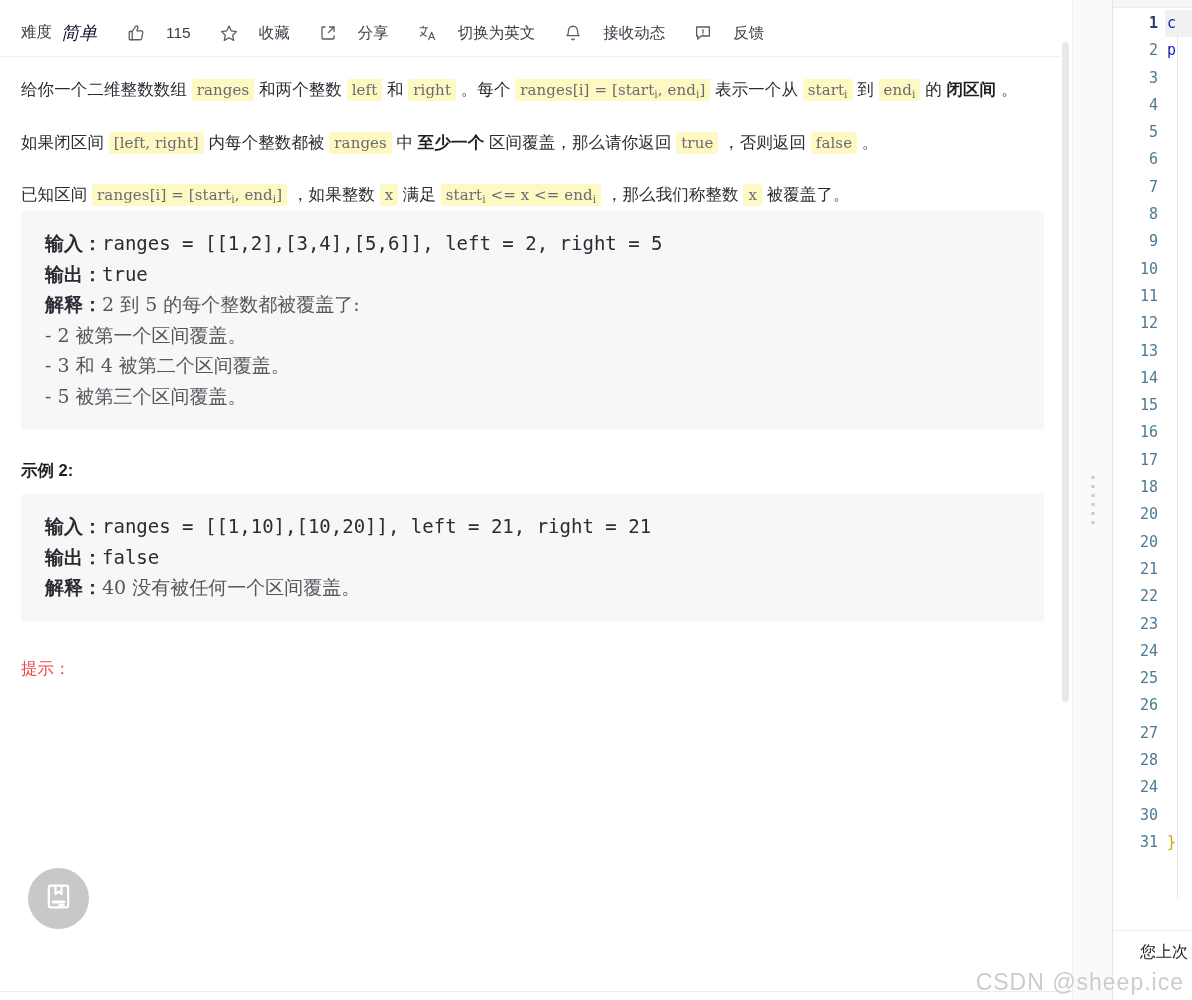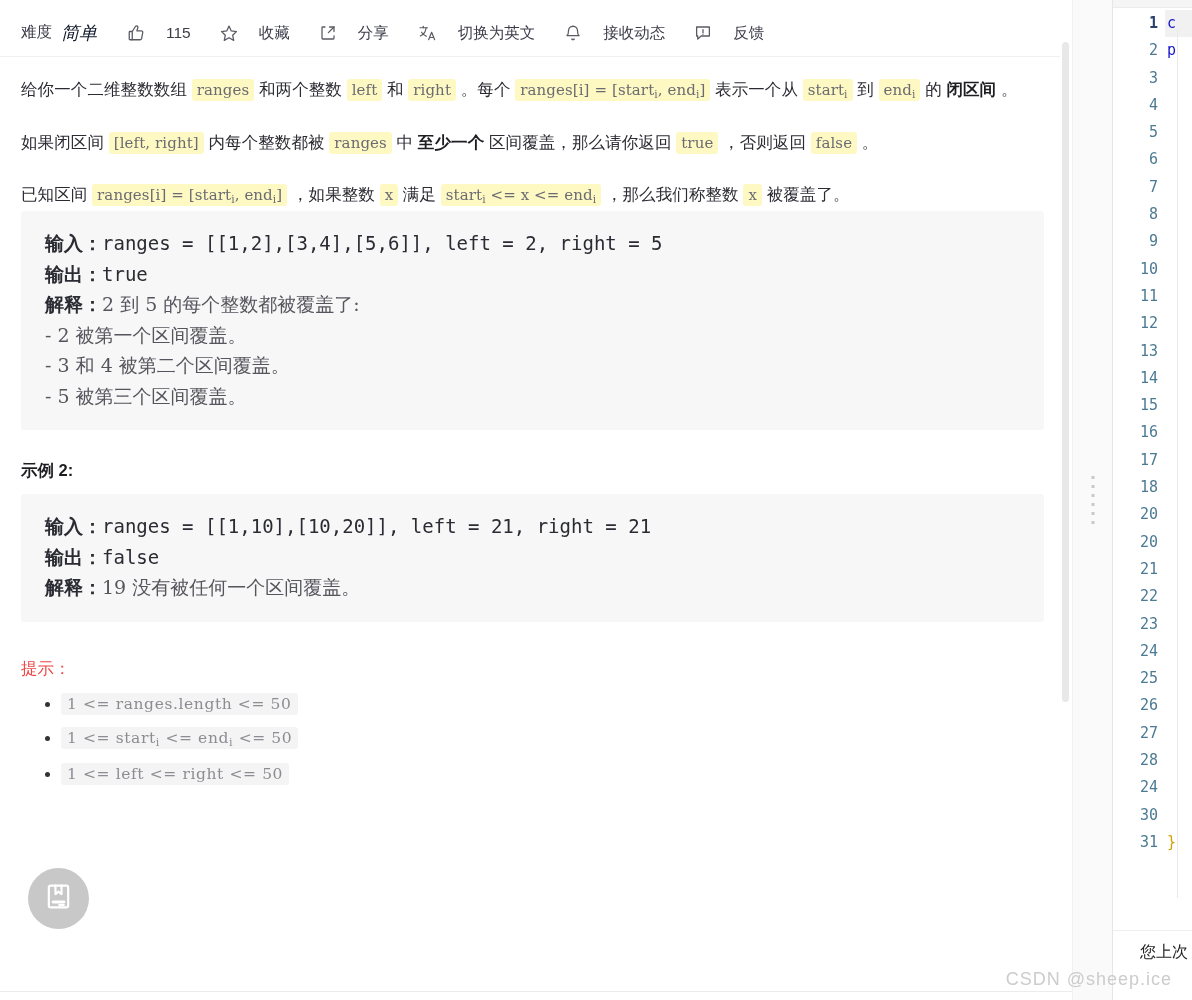--- a/index.html
+++ b/index.html
@@ -273,22 +273,22 @@
     display: flex;
     align-items: center;
     justify-content: center;
     cursor: pointer;
     z-index: 40;
   }
 
   
   .watermark {
     position: absolute;
-    right: 20px; top: 969px;
-    font-size: 18px;
+    right: 8px; top: 969px;
+    font-size: 23px;
     color: #cccccc;
     letter-spacing: 1px;
     white-space: nowrap;
     z-index: 30;
   }
   .bottom-rule {
     position: absolute;
     left: 0; top: 991px;
     width: 1072px; height: 1px;
     background: #ececec;
@@ -388,28 +388,23 @@
       <pre class="ex-block"><span class="k">输入：</span><span>ranges = [[1,2],[3,4],[5,6]], left = 2, right = 5</span>
 <span class="k">输出：</span><span>true</span>
 <span class="k">解释：</span><span class="cn">2 到 5 的每个整数都被覆盖了:</span>
 <span class="cn">- 2 被第一个区间覆盖。</span>
 <span class="cn">- 3 和 4 被第二个区间覆盖。</span>
 <span class="cn">- 5 被第三个区间覆盖。</span></pre>
 
       <div class="ex-title">示例 2:</div>
       <pre class="ex-block"><span class="k">输入：</span><span>ranges = [[1,10],[10,20]], left = 21, right = 21</span>
 <span class="k">输出：</span><span>false</span>
-<span class="k">解释：</span><span class="cn">19 没有被任何一个区间覆盖。</span></pre>
+<span class="k">解释：</span><span class="cn">40 没有被任何一个区间覆盖。</span></pre>
 
       <div class="hints-title">提示：</div>
-      <ul class="hints">
-        <li><code>1 &lt;= ranges.length &lt;= 50</code></li>
-        <li><code><span>1 &lt;= start</span><sub>i</sub><span> &lt;= end</span><sub>i</sub><span> &lt;= 50</span></code></li>
-        <li><code>1 &lt;= left &lt;= right &lt;= 50</code></li>
-      </ul>
     </div>
 
     <div class="lp-scroll-track">
       <div class="lp-scroll-thumb"></div>
     </div>
   </div>
 
   <div class="splitter">
     <div class="grip">
       <i></i>

